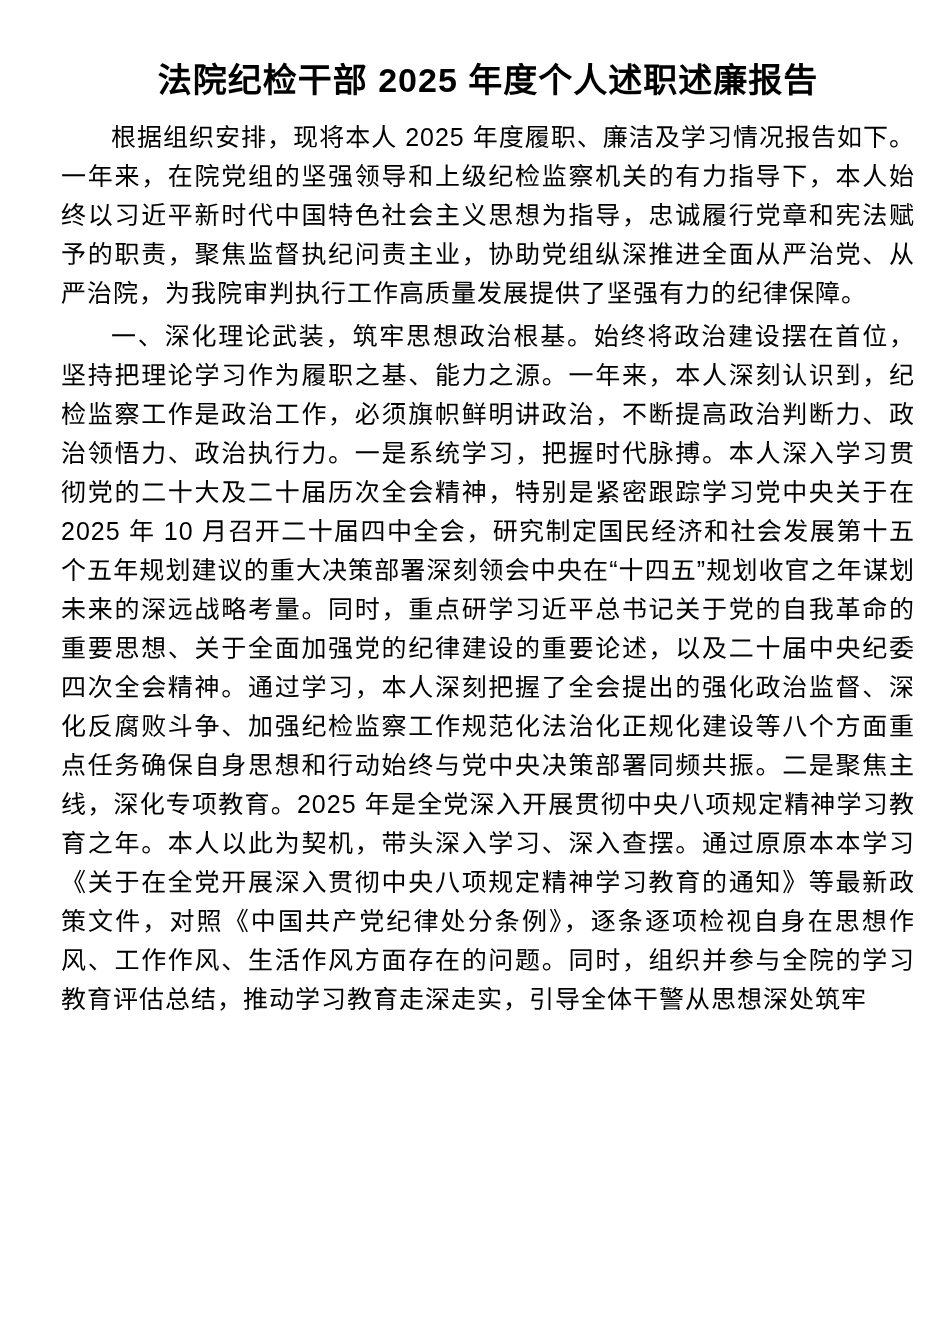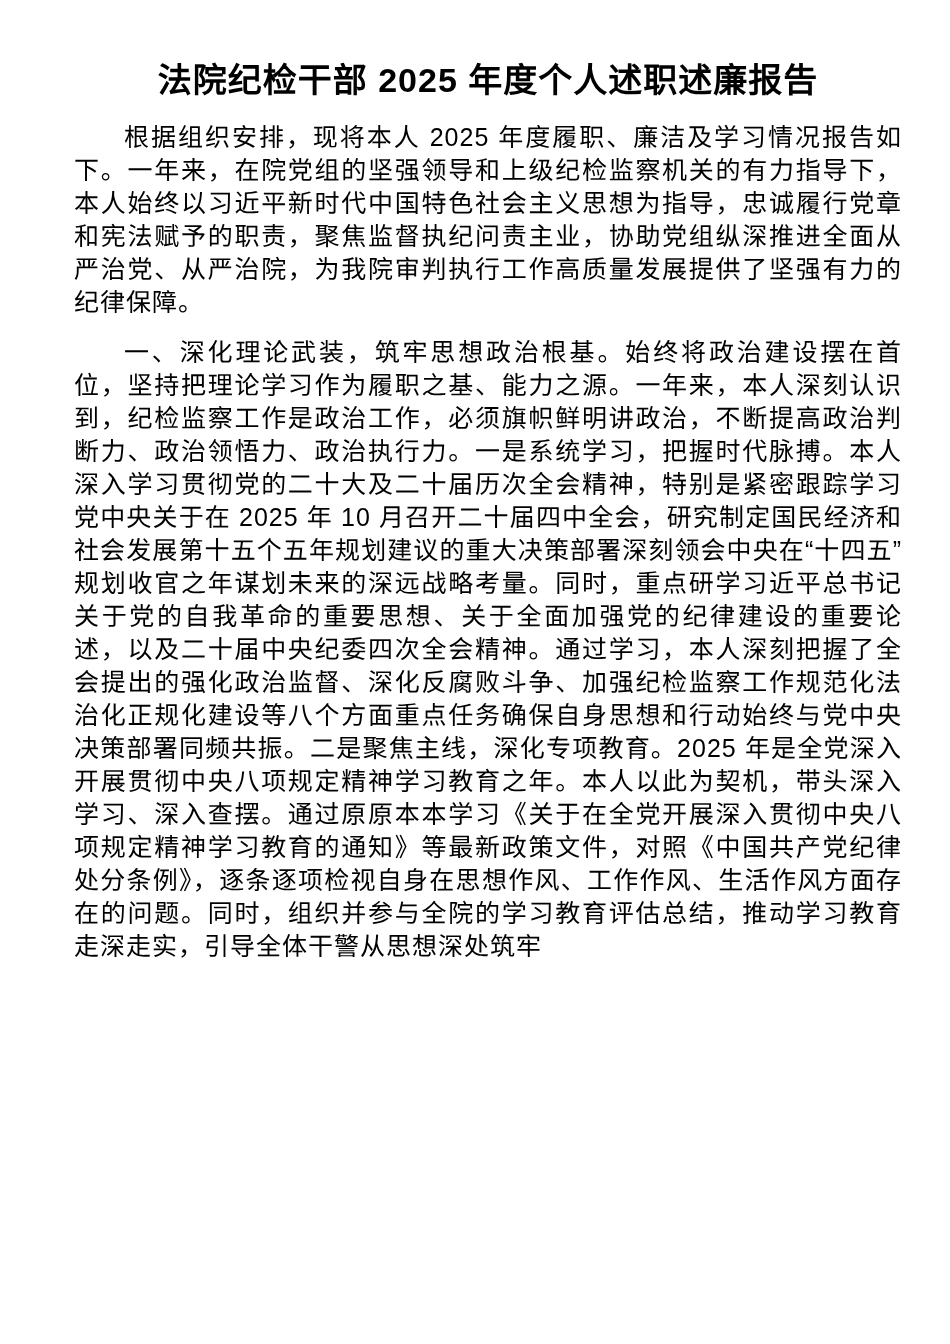--- a/index.html
+++ b/index.html
@@ -24,23 +24,23 @@
   .doc-title {
     margin: 0 0 14px 0;
     font-size: 34px;
     line-height: 48px;
     font-weight: 700;
     text-align: center;
     letter-spacing: 1px;
     white-space: nowrap;
   }
   .doc-para {
-    margin: 17px;
+    margin: 4px;
     font-size: 25px;
-    line-height: 33px;
+    line-height: 39px;
     letter-spacing: 1px;
     text-align: justify;
     text-justify: inter-ideograph;
     text-indent: 2em;
     word-break: break-all;
   }
 </style>
 </head>
 <body>
 

